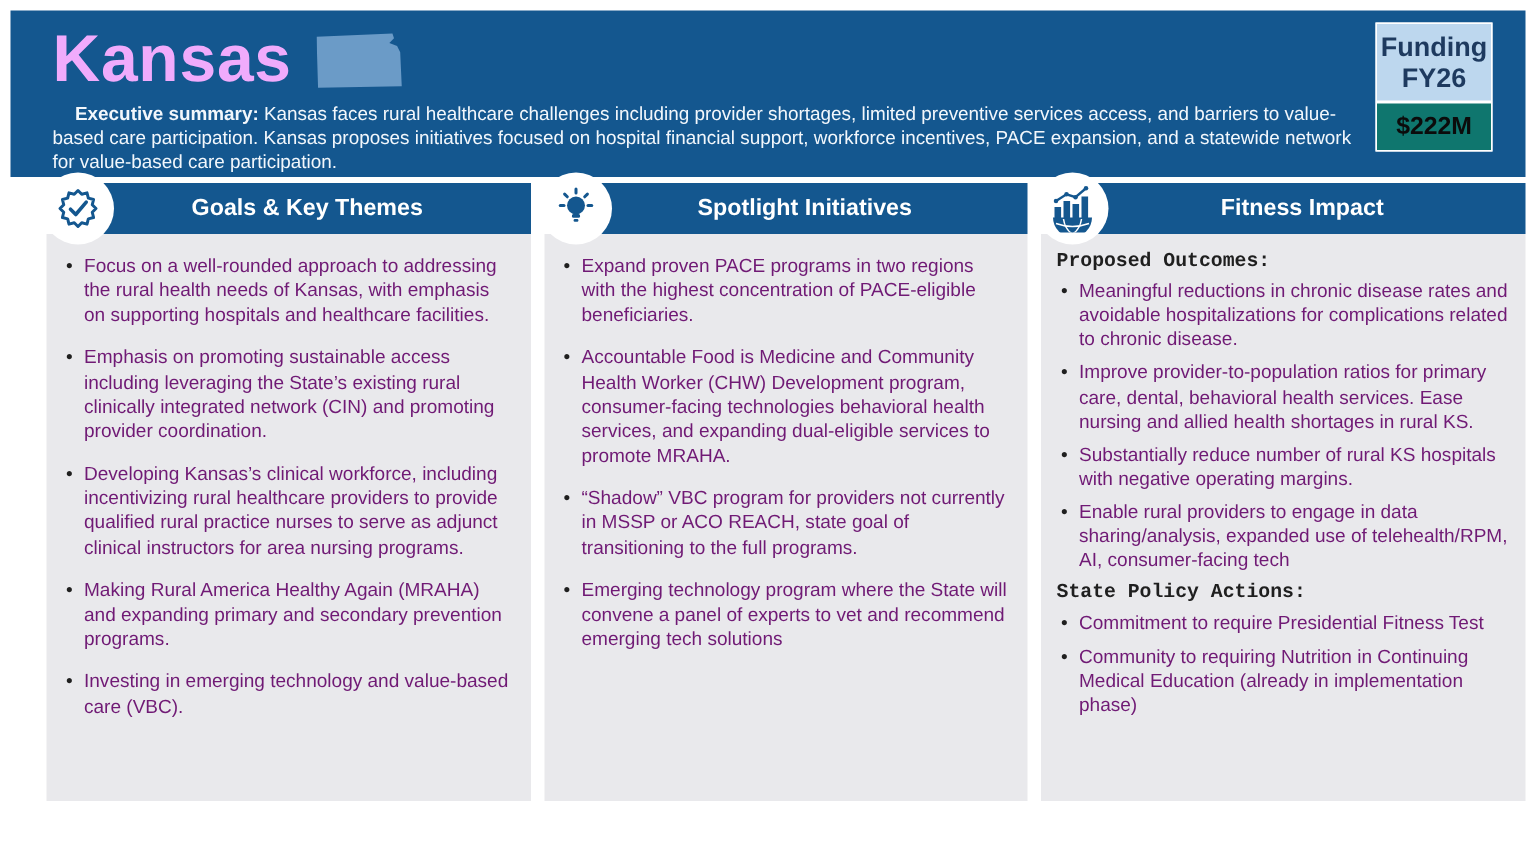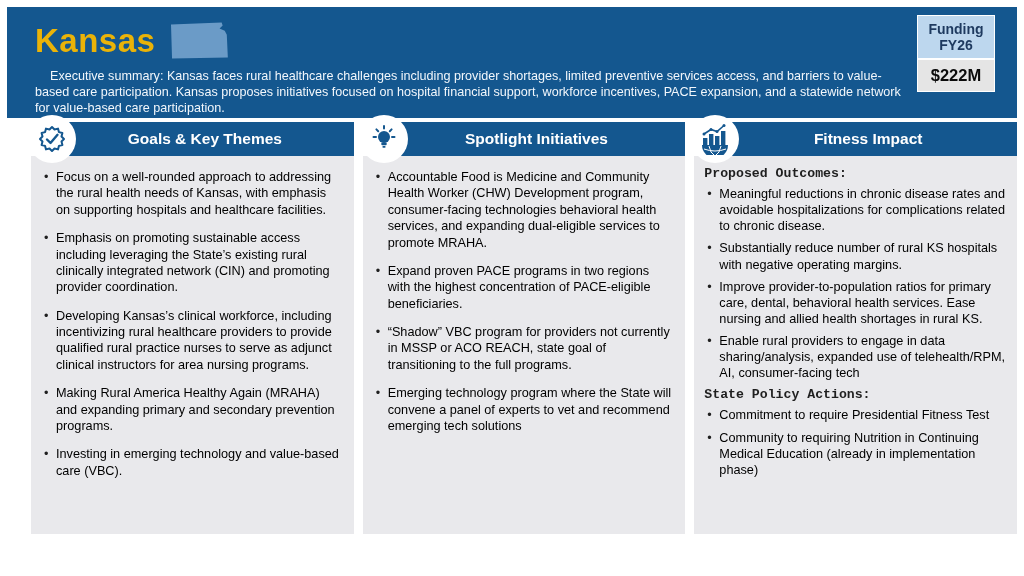--- a/index.html
+++ b/index.html
@@ -17,53 +17,53 @@
   
   .banner {
     position: relative;
     width: 100%; height: 111px;
     background: #14578F;
     box-sizing: border-box;
     padding: 10px 28px 0 28px;
   }
   .title-row { display: flex; align-items: center; gap: 16px; height: 46px; }
   .state-title {
-    color: #eab308;
-    font-size: 33px;
+    color: #f0abfc;
+    font-size: 44px;
     font-weight: bold;
     letter-spacing: 0.5px;
     line-height: 1;
   }
   .state-shape { width: 62px; height: 38px; margin-top: 2px; }
   .exec-summary {
     margin-top: 6px;
     width: 880px;
     color: #F2F7FC;
     font-size: 12.6px;
     line-height: 1.27;
   }
-  .exec-summary b { font-weight: normal; padding-left: 15px; }
+  .exec-summary b { font-weight: bold; padding-left: 15px; }
   .funding-badge {
     position: absolute;
     top: 8px; right: 22px;
     width: 76px;
     border: 1px solid #ffffff;
     background: #ffffff;
   }
   .funding-label {
     background: #BDD7EE;
     color: #1E3A5F;
     font-weight: bold;
-    font-size: 14px;
+    font-size: 18px;
     line-height: 1.15;
     text-align: center;
     padding: 5px 2px;
   }
   .funding-amount {
-    background: #e5e5e5;
+    background: #0f766e;
     color: #0b0b0b;
     font-weight: bold;
     font-size: 16.5px;
     text-align: center;
     padding: 6px 2px;
     margin-top: 2px;
   }
   
   .columns {
     display: flex;
@@ -98,21 +98,21 @@
     min-height: 378px;
     box-sizing: border-box;
     padding: 13px 12px 10px 10px;
   }
   ul.bullets { list-style: none; margin: 0; padding: 0; }
   ul.bullets li.bullet {
     position: relative;
     padding-left: 15px;
     font-size: 12.7px;
     line-height: 1.29;
-    color: #000000;
+    color: #701a75;
     margin-bottom: 12px;
   }
   ul.bullets li.bullet::before {
     content: "•";
     position: absolute;
     left: 3px; top: 0;
     color: #1f1f1f;
   }
   .col-content.tight { padding-top: 8px; }
   .col-content.tight ul.bullets li.bullet { margin-bottom: 6px; line-height: 1.27; }
@@ -193,22 +193,22 @@
               <line x1="22.6" y1="5.4" x2="20.8" y2="7.2"></line>
             </g>
           </svg>
         </div>
         <div class="col-bar">
           <span class="col-title">Spotlight Initiatives</span>
         </div>
       </div>
       <div class="col-content">
         <ul class="bullets">
+            <li class="bullet">Expand proven PACE programs in two regions with the highest concentration of PACE-eligible beneficiaries.</li>
             <li class="bullet">Accountable Food is Medicine and Community Health Worker (CHW) Development program, consumer-facing technologies behavioral health services, and expanding dual-eligible services to promote MRAHA.</li>
-            <li class="bullet">Expand proven PACE programs in two regions with the highest concentration of PACE-eligible beneficiaries.</li>
             <li class="bullet">“Shadow” VBC program for providers not currently in MSSP or ACO REACH, state goal of transitioning to the full programs.</li>
             <li class="bullet">Emerging technology program where the State will convene a panel of experts to vet and recommend emerging tech solutions</li>
           </ul>
       </div>
     </div>
 
     <div class="column">
       <div class="col-header">
         <div class="icon-circle">
           <svg width="32" height="32" viewBox="0 0 32 32" aria-hidden="true">
@@ -228,22 +228,22 @@
           </svg>
         </div>
         <div class="col-bar">
           <span class="col-title">Fitness Impact</span>
         </div>
       </div>
       <div class="col-content tight">
           <div class="section-heading">Proposed Outcomes:</div>
           <ul class="bullets">
             <li class="bullet">Meaningful reductions in chronic disease rates and avoidable hospitalizations for complications related to chronic disease.</li>
+            <li class="bullet">Improve provider-to-population ratios for primary care, dental, behavioral health services. Ease nursing and allied health shortages in rural KS.</li>
             <li class="bullet">Substantially reduce number of rural KS hospitals with negative operating margins.</li>
-            <li class="bullet">Improve provider-to-population ratios for primary care, dental, behavioral health services. Ease nursing and allied health shortages in rural KS.</li>
             <li class="bullet">Enable rural providers to engage in data sharing/analysis, expanded use of telehealth/RPM, AI, consumer-facing tech</li>
           </ul>
           <div class="section-heading">State Policy Actions:</div>
           <ul class="bullets">
             <li class="bullet">Commitment to require Presidential Fitness Test</li>
             <li class="bullet">Community to requiring Nutrition in Continuing Medical Education (already in implementation phase)</li>
           </ul>
         </div>
     </div>
 

